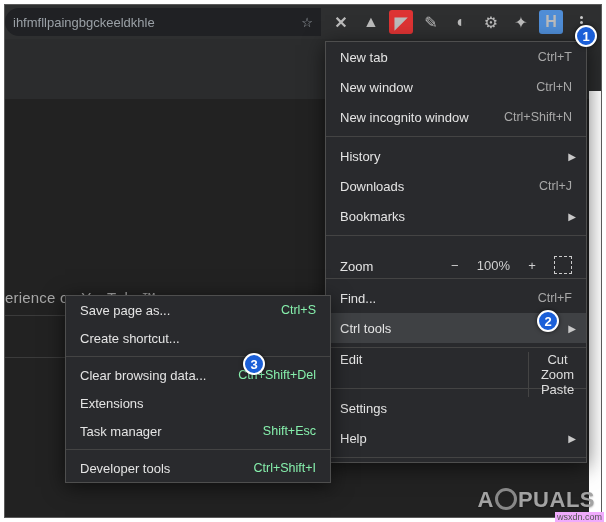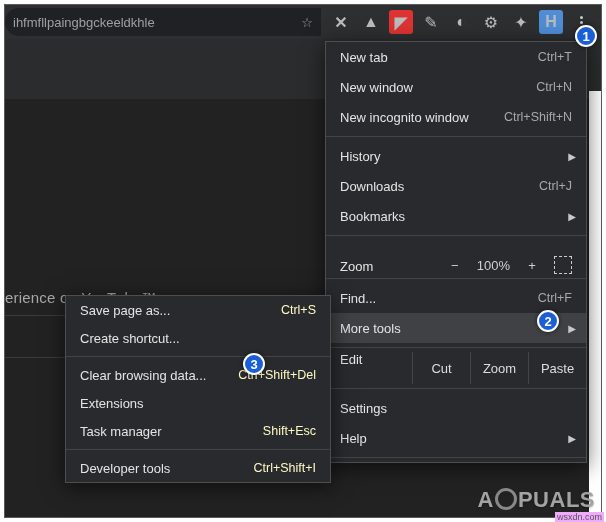--- a/index.html
+++ b/index.html
@@ -36,28 +36,28 @@
   .menu .tri { position:absolute; right:10px; color:#c8c8c8; font-size:10px; }
   .sep { height:1px; background:#444; margin:4px 0; }
   .zoom-row { display:flex; align-items:flex-end; height:34px; padding:0 14px; }
   .zoom-row .lbl{margin-right:auto;}
   .zoom-ctl{display:flex;align-items:center;gap:14px;color:#d0d0d0;}
   .zoom-ctl span{min-width:16px;text-align:center;}
   .full { width:18px;height:18px;border:1.5px dashed #ccc; position:relative;}
   .highlight { background:#3f4144 !important; }
   .edit-row{display:flex;align-items:flex-start;height:32px;padding:0 0 0 14px;}
   .edit-row .lbl{margin-right:auto;}
-  .edit-btns{display:flex;height:100%;}
+  .edit-btns{display:flex;height:100%;flex-direction:column;}
   .edit-btns div{width:58px;display:flex;align-items:center;justify-content:center;border-left:1px solid #444;color:#ddd;font-size:13px;}
 
   
   .submenu{ position:absolute; top:290px; left:60px; width:266px; background:#292a2d; border:1px solid #4e4e4e; box-shadow:0 4px 20px rgba(0,0,0,.6); color:#e4e4e4; font-size:13px;}
   .submenu .row{display:flex;align-items:center;height:28px;padding:0 14px;}
   .submenu .row.disabled{color:#e5e5e5;}
-  .submenu .sc{margin-left:auto;color:#fef9c3;font-size:12.5px;}
+  .submenu .sc{margin-left:auto;color:#86efac;font-size:12.5px;}
   .submenu .sep{height:1px;background:#444;margin:4px 0;}
 
   
   .badge{position:absolute;width:22px;height:22px;border-radius:50%;background:#1b5fd8;border:2px solid #fff;color:#fff;font-weight:bold;font-size:13px;display:flex;align-items:center;justify-content:center;box-shadow:0 0 4px rgba(0,0,0,.6);}
   .b1{top:20px;right:4px;}
   .b2{top:305px;right:42px;}
   .b3{top:348px;left:238px;}
 
   
   .wm{position:absolute;right:6px;bottom:4px;color:#a3a3a3;font-size:22px;font-weight:600;letter-spacing:.5px;text-shadow:0 1px 2px rgba(0,0,0,.3);margin-top:36px;} 
@@ -134,21 +134,21 @@
         <span>+</span>
         <span class="full"></span>
       </div>
     </div>
     <div class="sep"></div>
     <div class="row">
       <span>Find...</span>
       <span class="sc">Ctrl+F</span>
     </div>
     <div class="row highlight">
-      <span>More tools</span>
+      <span>Ctrl tools</span>
       <span class="tri">▶</span>
     </div>
     <div class="sep"></div>
     <div class="edit-row">
       <span class="lbl">Edit</span>
       <div class="edit-btns">
         <div>Cut</div>
         <div>Zoom</div>
         <div>Paste</div>
       </div>

